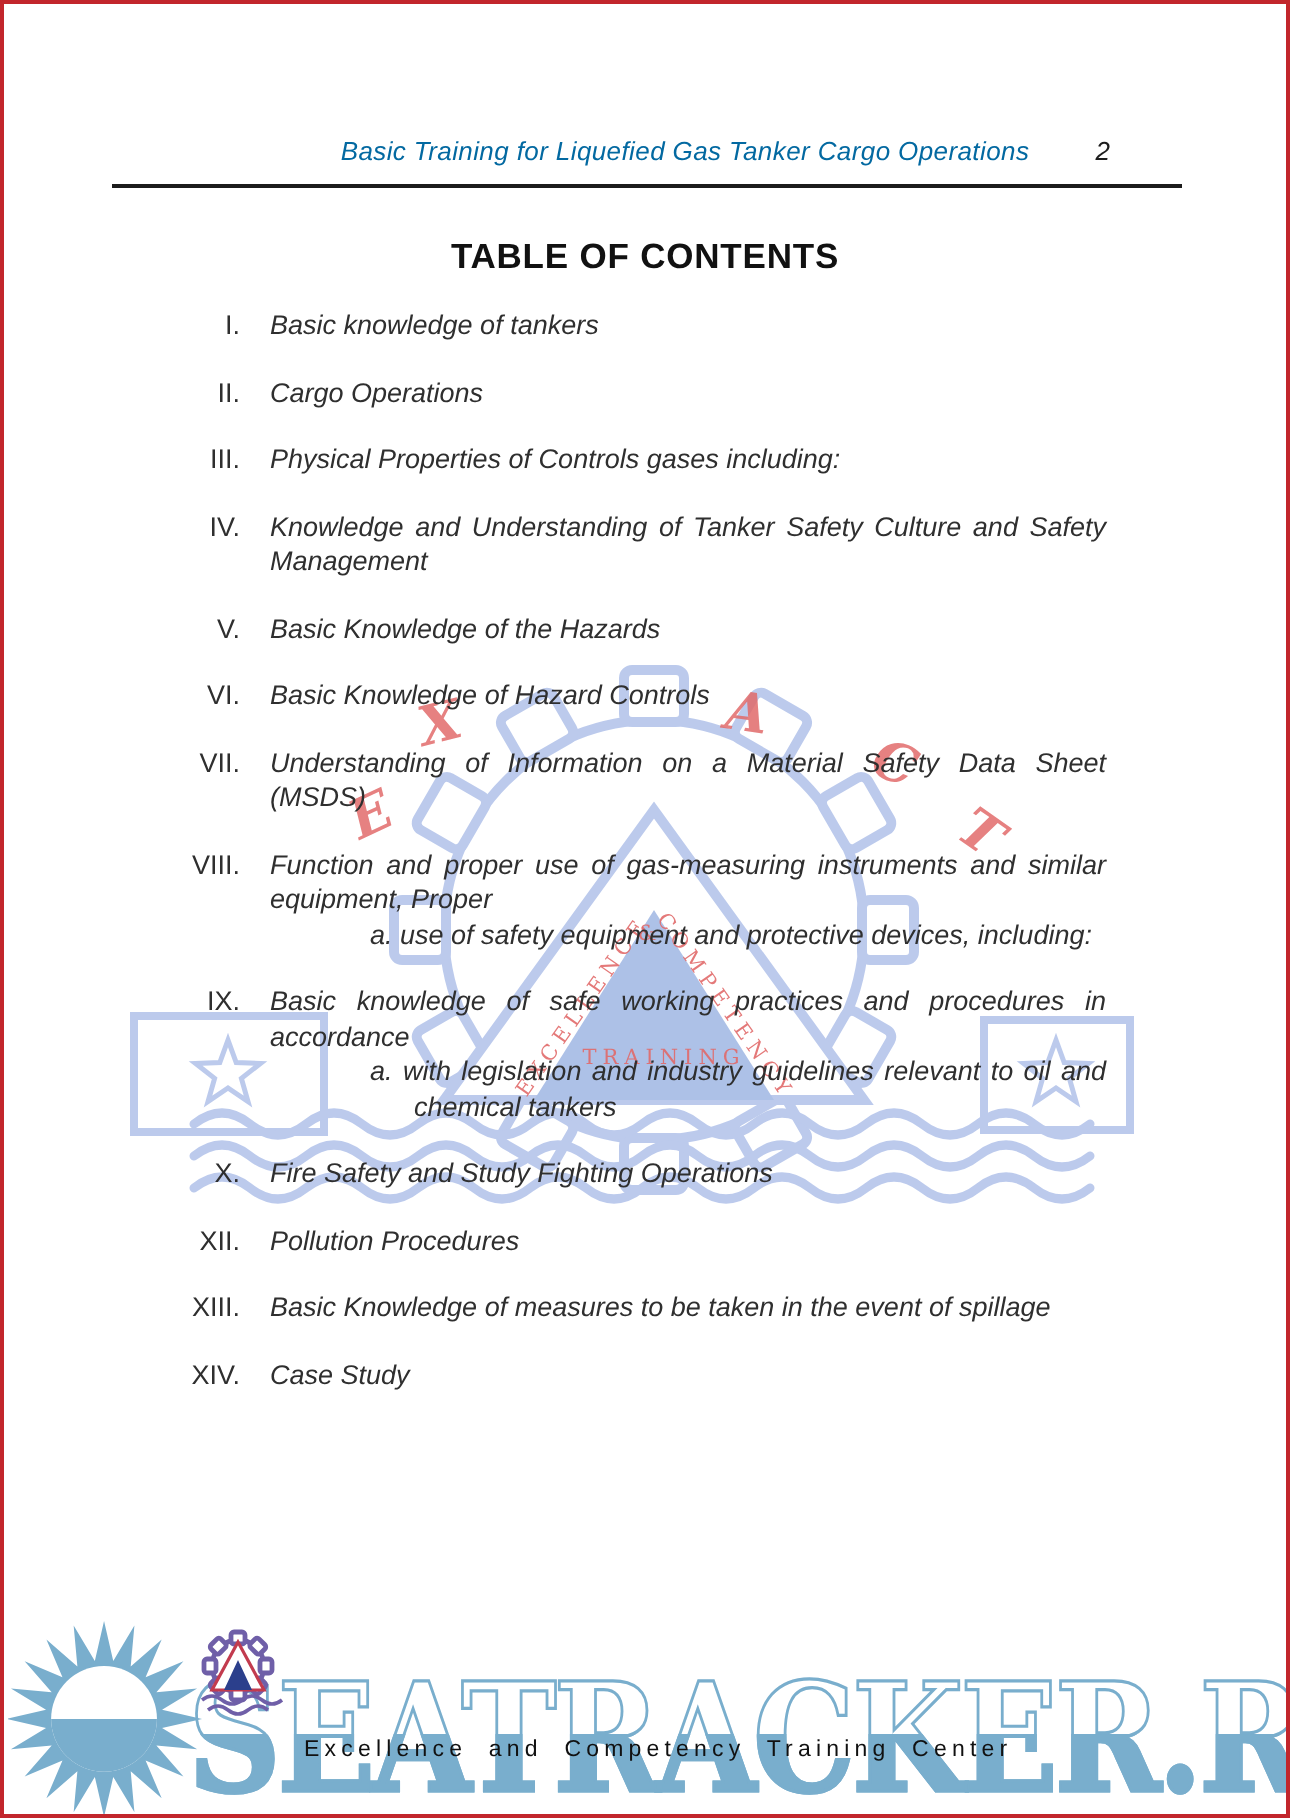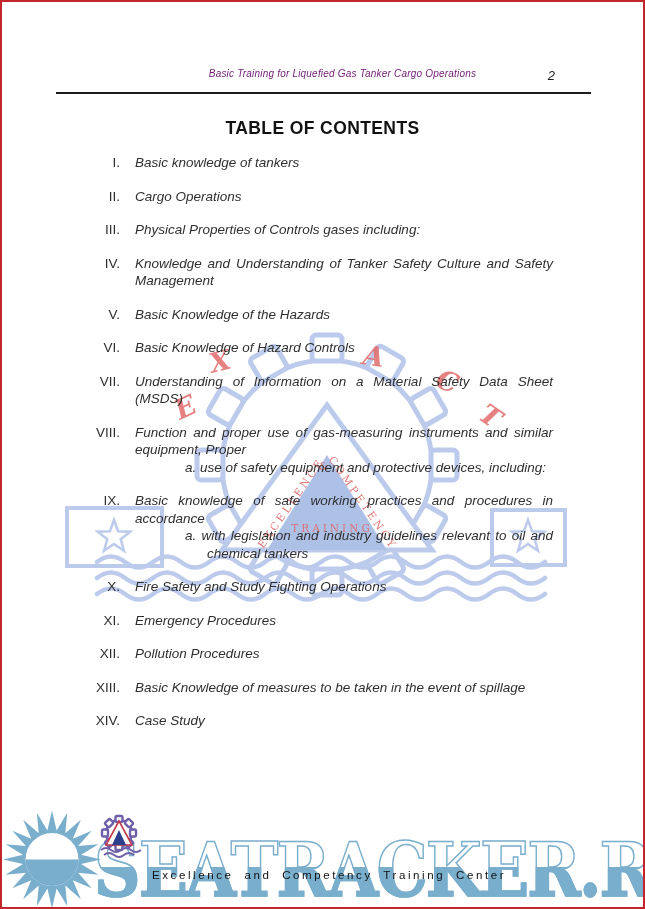--- a/index.html
+++ b/index.html
@@ -9,21 +9,21 @@
     background: #ffffff;
     border: 2px solid #c2262c;
     overflow: hidden;
     font-family: "Liberation Sans", sans-serif;
     color: #2f2f2f;
   }
   
   .header { position: relative; z-index: 3; padding-top: 66px; }
   .header-row { position: relative; height: 18px; }
   .header-title {
-    text-align: center; font-style: italic; font-size: 10px; color:#701a75;
+    text-align: center; font-style: italic; font-size: 13px; color:#0369a1;
     letter-spacing: 0.2px;
     padding-left: 40px;
   }
   .page-number { position: absolute; right: 88px; top: 0; font-size: 13px; font-style: italic; color:#1d1d1d; }
   .header-rule { margin: 6px 52px 0 54px; border-bottom: 2px solid #1c1c1c; }
   
   .toc { position: relative; z-index: 3; }
   .toc-title {
     margin-top: 24px; text-align: center;
     font-size: 17.5px; font-weight: bold; color:#111;
@@ -196,26 +196,20 @@
           <div class="toc-sub">a. with legislation and industry guidelines relevant to oil and chemical tankers</div>
         </div>
       </div>
       <div class="toc-item">
         <div class="toc-num">X.</div>
         <div class="toc-body">
             <div class="toc-text">Fire Safety and Study Fighting Operations</div>
           </div>
       </div>
       <div class="toc-item">
-        <div class="toc-num">XI.</div>
-        <div class="toc-body">
-            <div class="toc-text">Emergency Procedures</div>
-          </div>
-      </div>
-      <div class="toc-item">
         <div class="toc-num">XII.</div>
         <div class="toc-body">
             <div class="toc-text">Pollution Procedures</div>
           </div>
       </div>
       <div class="toc-item">
         <div class="toc-num">XIII.</div>
         <div class="toc-body">
             <div class="toc-text">Basic Knowledge of measures to be taken in the event of spillage</div>
           </div>

